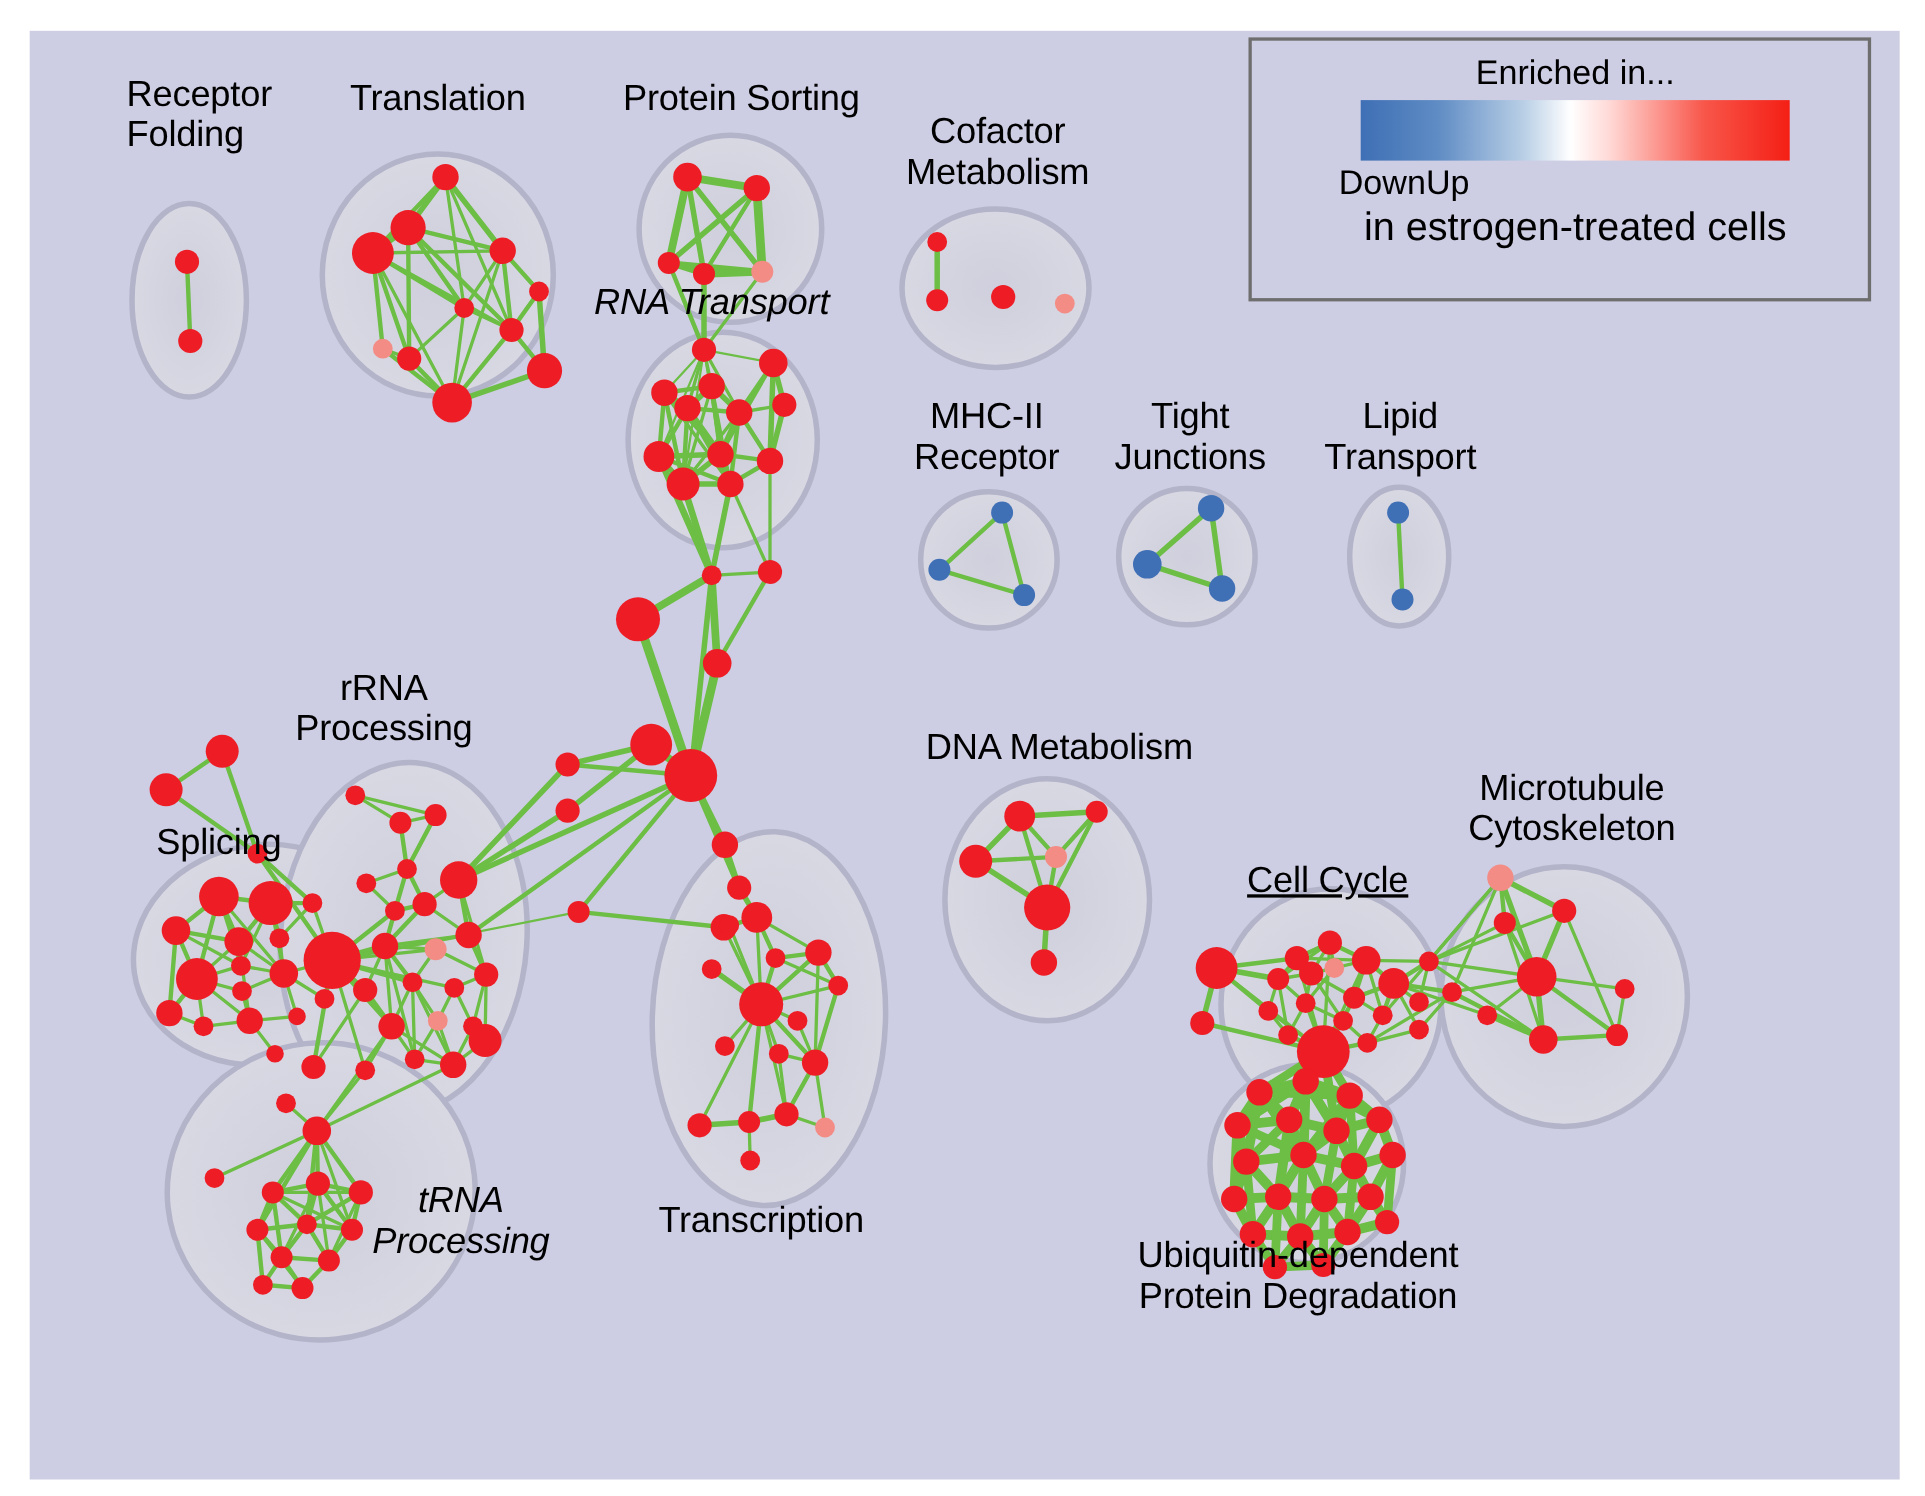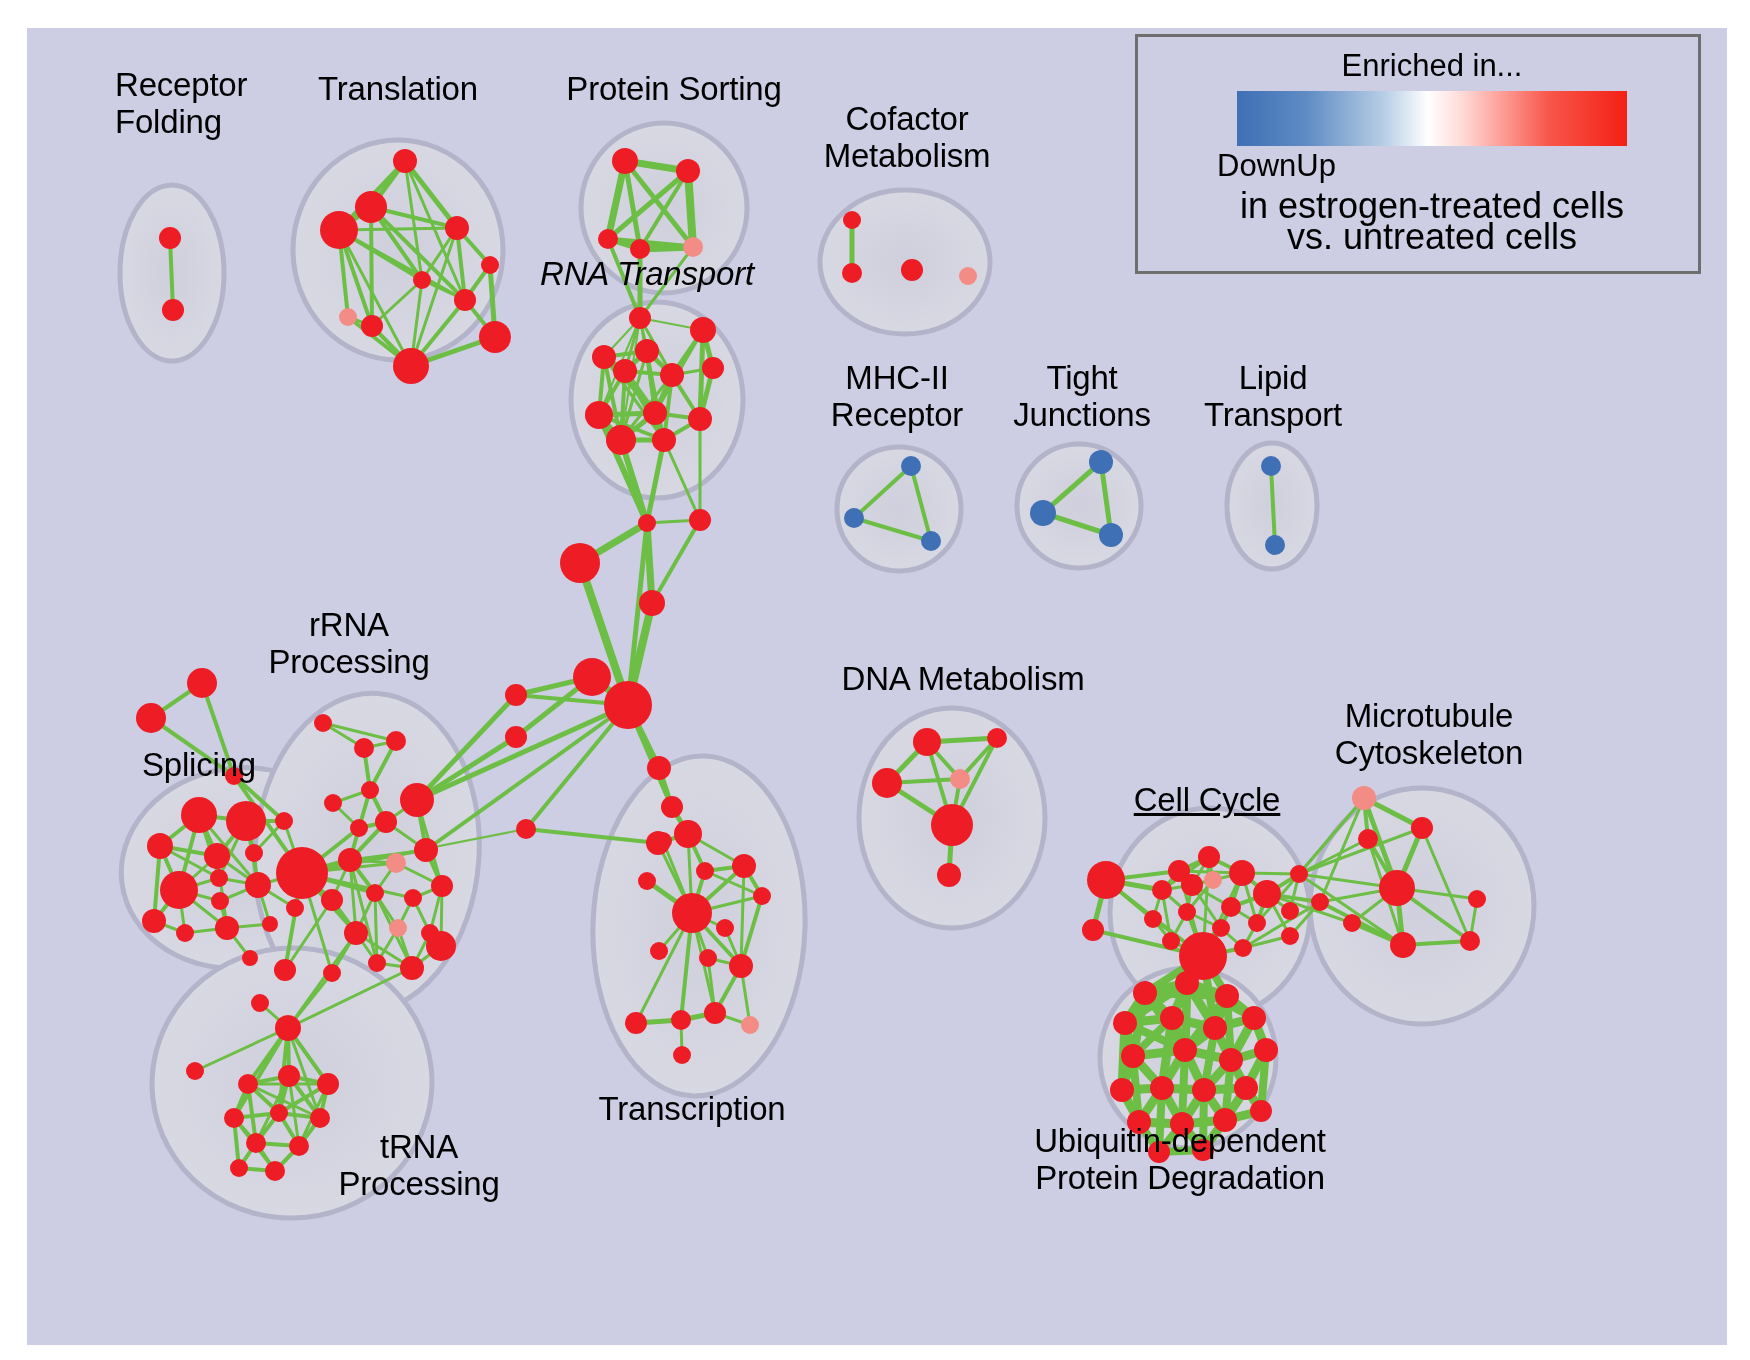--- a/index.html
+++ b/index.html
@@ -701,34 +701,33 @@
 Metabolism</div>
       <div class="lbl c" style="left: 870px; top: 331px;">MHC-II
 Receptor</div>
       <div class="lbl c" style="left: 1055px; top: 331px;">Tight
 Junctions</div>
       <div class="lbl c" style="left: 1246px; top: 331px;">Lipid
 Transport</div>
       <div class="lbl" style="left: 115px; top: 718px;">Splicing</div>
       <div class="lbl c" style="left: 322px; top: 578px;">rRNA
 Processing</div>
-      <div class="lbl c" style="left: 392px; top: 1100px;">tRNA
+      <div class="lbl c" style="left: 392px; top: 1044px; font-style: italic;">tRNA
 Processing</div>
       <div class="lbl c" style="left: 665px; top: 1062px;">Transcription</div>
       <div class="lbl c" style="left: 936px; top: 632px;">DNA Metabolism</div>
       <div class="lbl c" style="left: 1180px; top: 753px; text-decoration: underline;">Cell Cycle</div>
       <div class="lbl c" style="left: 1402px; top: 669px;">Microtubule
 Cytoskeleton</div>
       <div class="lbl c" style="left: 1153px; top: 1094px;">Ubiquitin-dependent
 Protein Degradation</div>
     </div>
 
   <div id="legend" style="left:1108px;top:6px;width:566px;height:240px;padding-left:28px;">
     <div class="ttl">Enriched in...</div>
     <div id="grad" style="width:390px;background:linear-gradient(to right,#3f6fb5 0%,#5f8cc4 18%,#b9cfe6 38%,#ffffff 49%,#ffd9d6 58%,#f8564a 80%,#f41f15 100%);"></div>
     <div class="gr" style="width:430px;margin:0 auto;">
       <span>Down</span>
       <span>Up</span>
     </div>
     <div class="sub" style="margin-top:6px;">in estrogen-treated cells</div>
-    <div class="sub">vs. untreated cells</div>
   </div>
 </div>
 
 </body></html>

